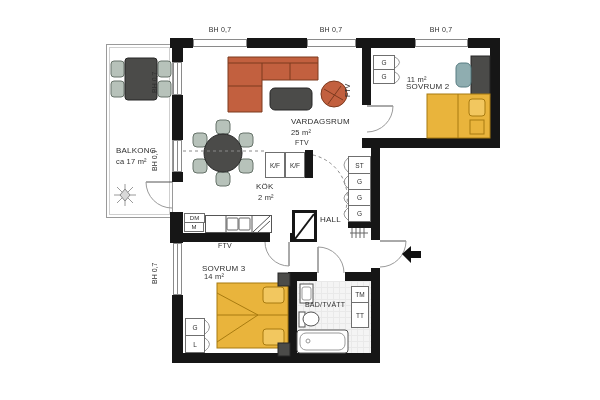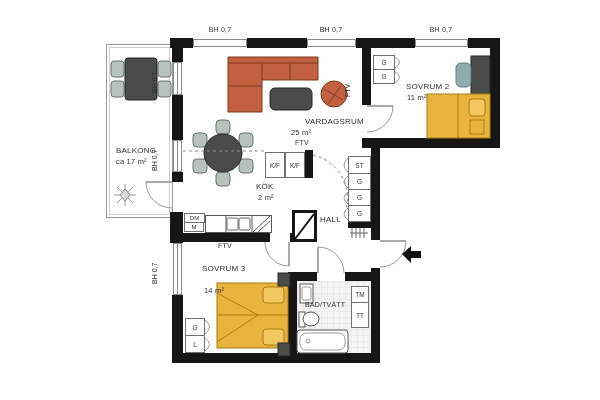--- a/index.html
+++ b/index.html
@@ -222,30 +222,30 @@
       <path d="M125 184 V206 M114 195 H136 M117 187 L133 203 M133 187 L117 203"></path>
       <path d="M125 189 L130 195 L125 201 L120 195 Z" fill="#d9d9d9" stroke="#8a8a8a"></path>
     </g>
 
     <g stroke="#8a8a8a" stroke-dasharray="3,3" fill="none">
       <path d="M183 151 H265"></path>
         <path d="M313 155 A44 44 0 0 1 345 212"></path>
     </g>
   </svg>
 
-  <div class="lbl" style="left:305px;top:117px">VARDAGSRUM</div>
+  <div class="lbl" style="left:291px;top:117px">VARDAGSRUM</div>
   <div class="lbl sm" style="left:291px;top:128px">25 m²</div>
   <div class="lbl xs" style="left:295px;top:139px">FTV</div>
   <div class="lbl" style="left:256px;top:182px">KÖK</div>
   <div class="lbl sm" style="left:258px;top:193px">2 m²</div>
   <div class="lbl" style="left:320px;top:215px">HALL</div>
   <div class="lbl" style="left:202px;top:264px">SOVRUM 3</div>
-  <div class="lbl sm" style="left:204px;top:286px">14 m²</div>
+  <div class="lbl sm" style="left:204px;top:272px">14 m²</div>
   <div class="lbl" style="left:406px;top:82px">SOVRUM 2</div>
-  <div class="lbl sm" style="left:407px;top:93px">11 m²</div>
+  <div class="lbl sm" style="left:407px;top:75px">11 m²</div>
   <div class="lbl xs" style="left:305px;top:301px">BAD/TVÄTT</div>
   <div class="lbl" style="left:116px;top:146px">BALKONG</div>
   <div class="lbl sm" style="left:116px;top:157px">ca 17 m²</div>
   <div class="lbl xs" style="left:218px;top:242px">FTV</div>
   <div class="vlbl" style="left:352px;top:88px">FTV</div>
 
   <div class="lbl xs" style="left:195px;top:26px;width:50px;text-align:center">BH 0,7</div>
   <div class="lbl xs" style="left:306px;top:26px;width:50px;text-align:center">BH 0,7</div>
   <div class="lbl xs" style="left:416px;top:26px;width:50px;text-align:center">BH 0,7</div>
   <div class="vlbl" style="left:159px;top:84px">BH 0,7</div>

